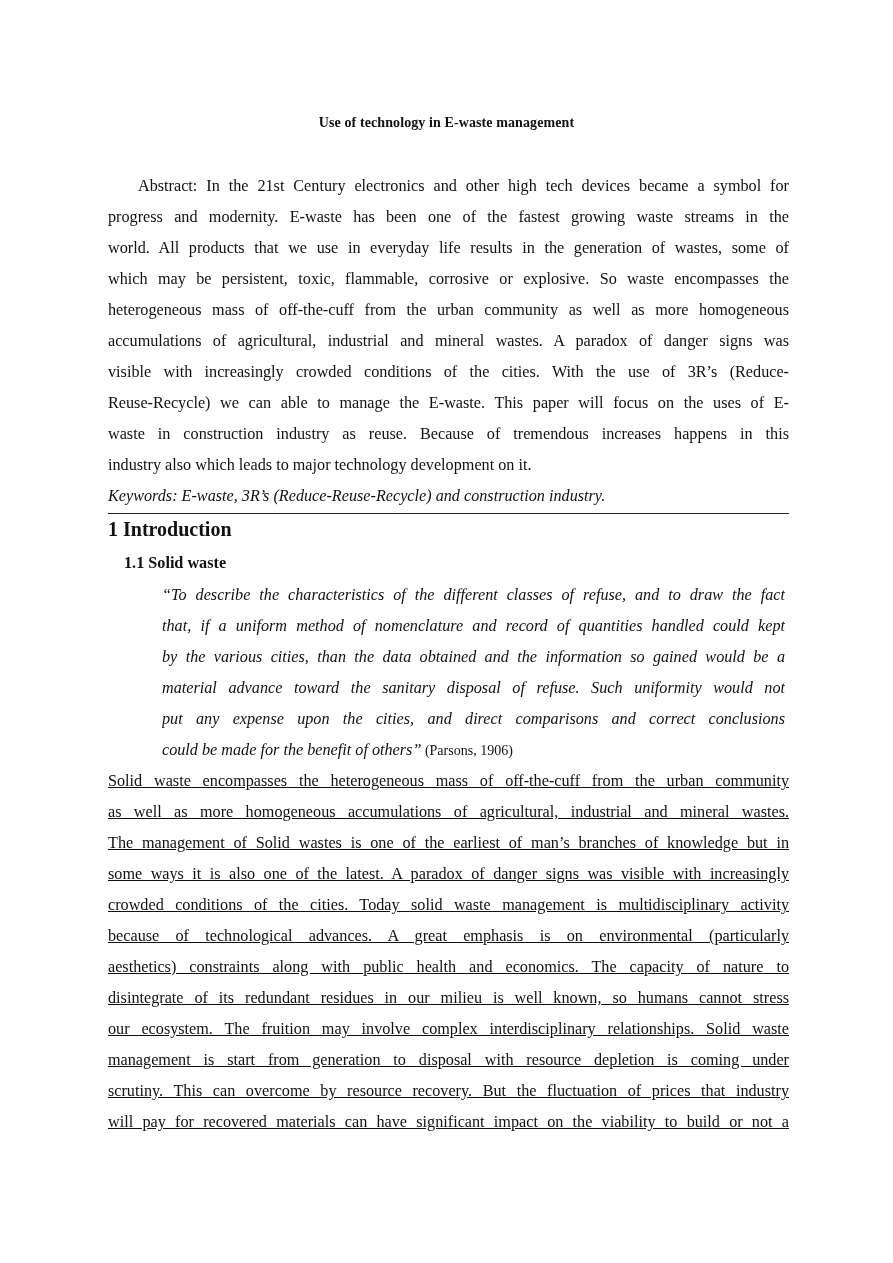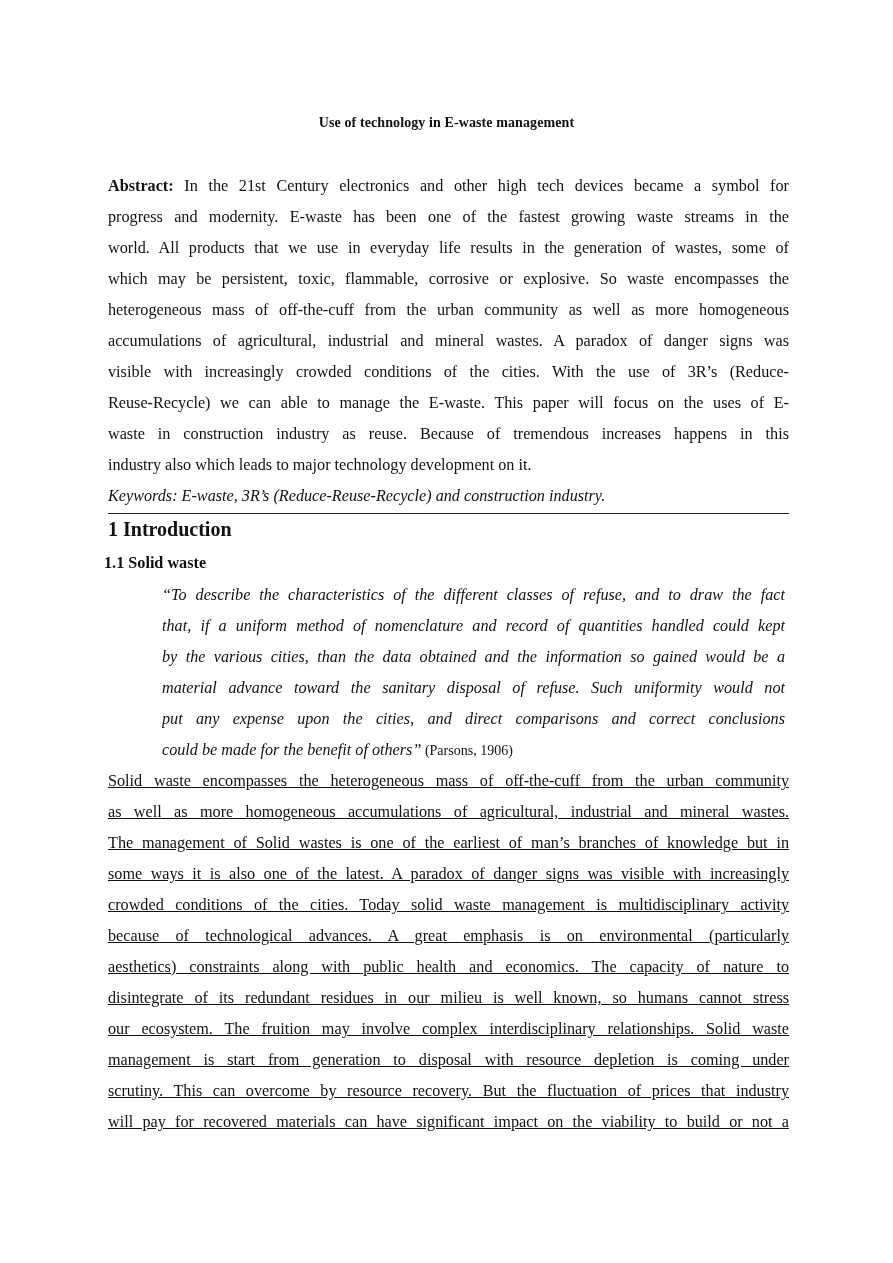--- a/index.html
+++ b/index.html
@@ -3,25 +3,25 @@
 <meta charset="utf-8">
 <style>
   html, body { margin: 0; padding: 0; background: #ffffff; }
   body { width: 893px; height: 1263px; position: relative; overflow: hidden; font-family: "Liberation Serif", "DejaVu Serif", serif; color: #111111; }
   .page { position: absolute; left: 0; top: 0; width: 893px; height: 1263px; background: #ffffff; }
   .title { position: absolute; left: 0; width: 893px; top: 108px; text-align: center; font-weight: bold; font-size: 14px; line-height: 30px; letter-spacing: 0.1px; }
   .block { position: absolute; left: 108px; width: 681px; }
   .line { height: 31px; line-height: 31px; font-size: 16.2px; white-space: nowrap; text-align: justify; text-align-last: justify; overflow: hidden; }
   .line.last { text-align-last: left; }
   .abstract-block { top: 171px; }
-  .abstract-label { font-weight: bold; }
+  .abstract-label { font-weight: normal; margin-left: 30px; }
   .keywords { font-style: italic; }
   .rule { position: absolute; left: 108px; width: 681px; top: 513px; height: 0; border-top: 1.3px solid #222; }
   .h1 { position: absolute; left: 108px; top: 514px; font-size: 20px; font-weight: bold; line-height: 30px; text-underline-offset: 3px; text-decoration-thickness: 2px; }
-  .h2 { position: absolute; left: 104px; top: 548px; font-size: 16.2px; font-weight: bold; line-height: 31px; }
+  .h2 { position: absolute; left: 124px; top: 548px; font-size: 16.2px; font-weight: bold; line-height: 31px; }
   .quote-block { position: absolute; left: 162px; width: 623px; top: 580px; }
   .quote-block .line { font-style: italic; }
   .cite { font-style: normal; font-size: 14px; }
   .body-block { top: 766px; text-decoration: underline; }
 </style>
 </head>
 <body>
 
 <div class="page">
 

